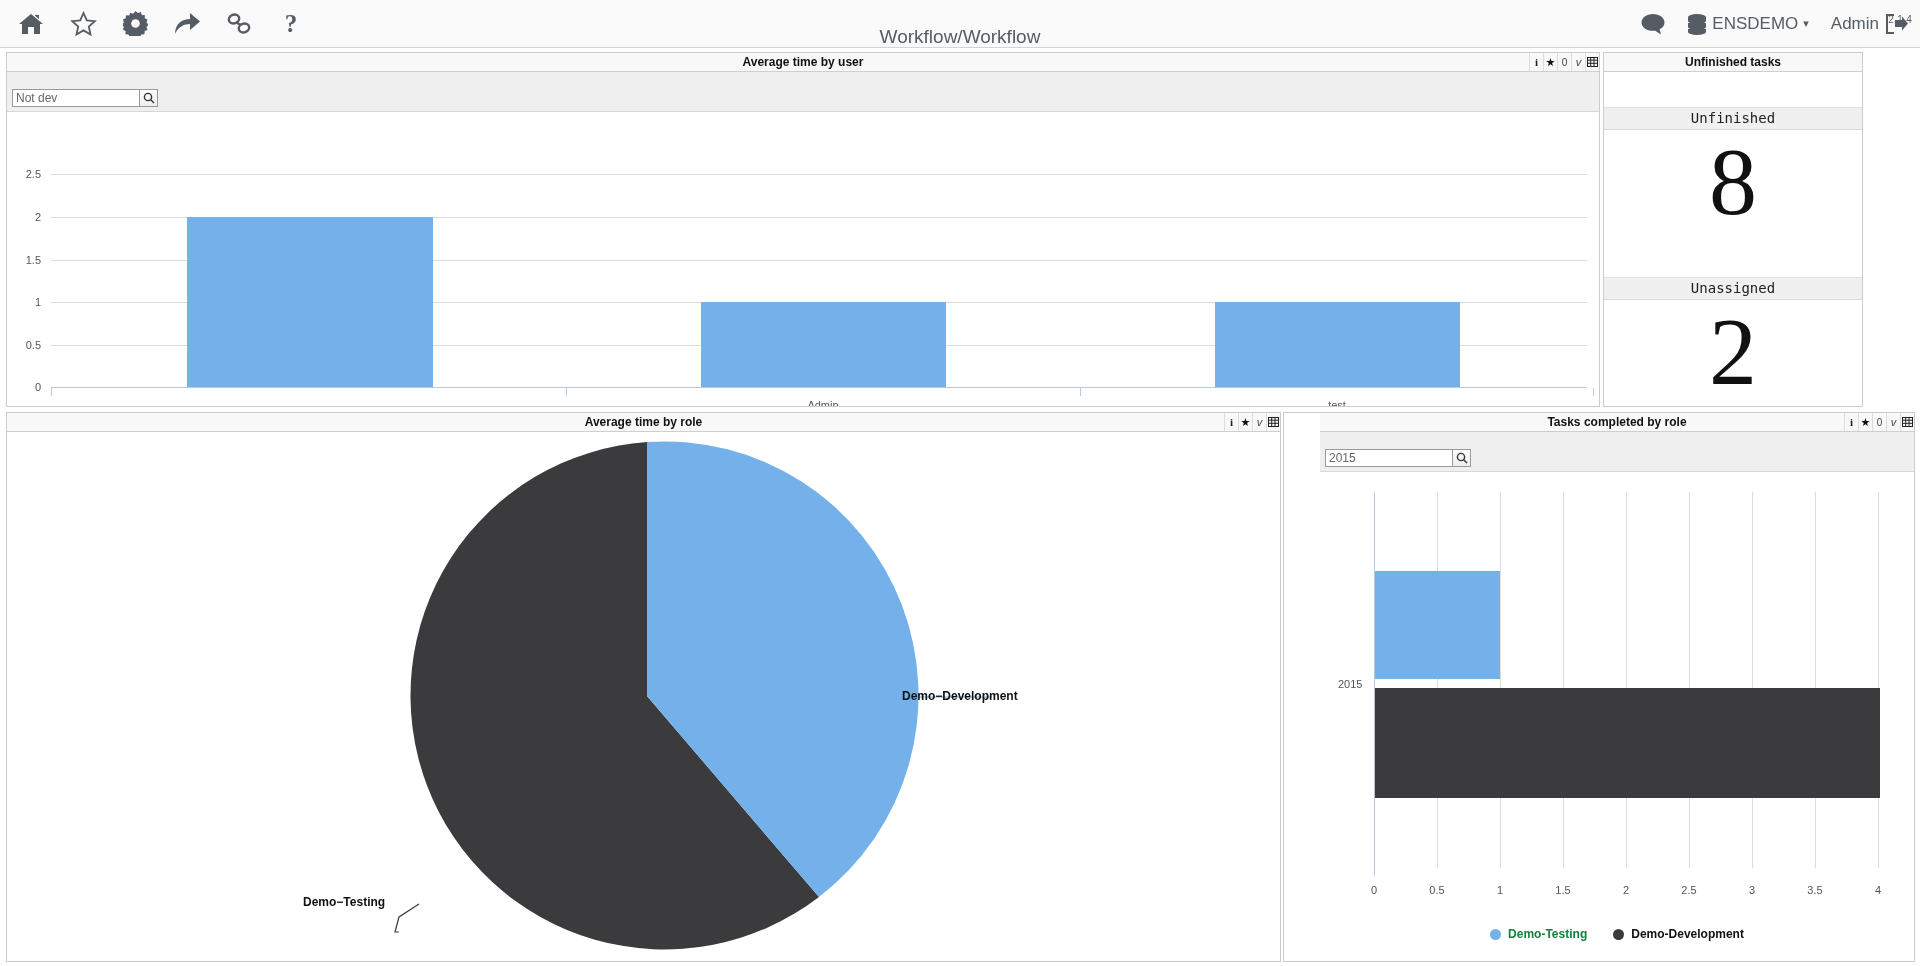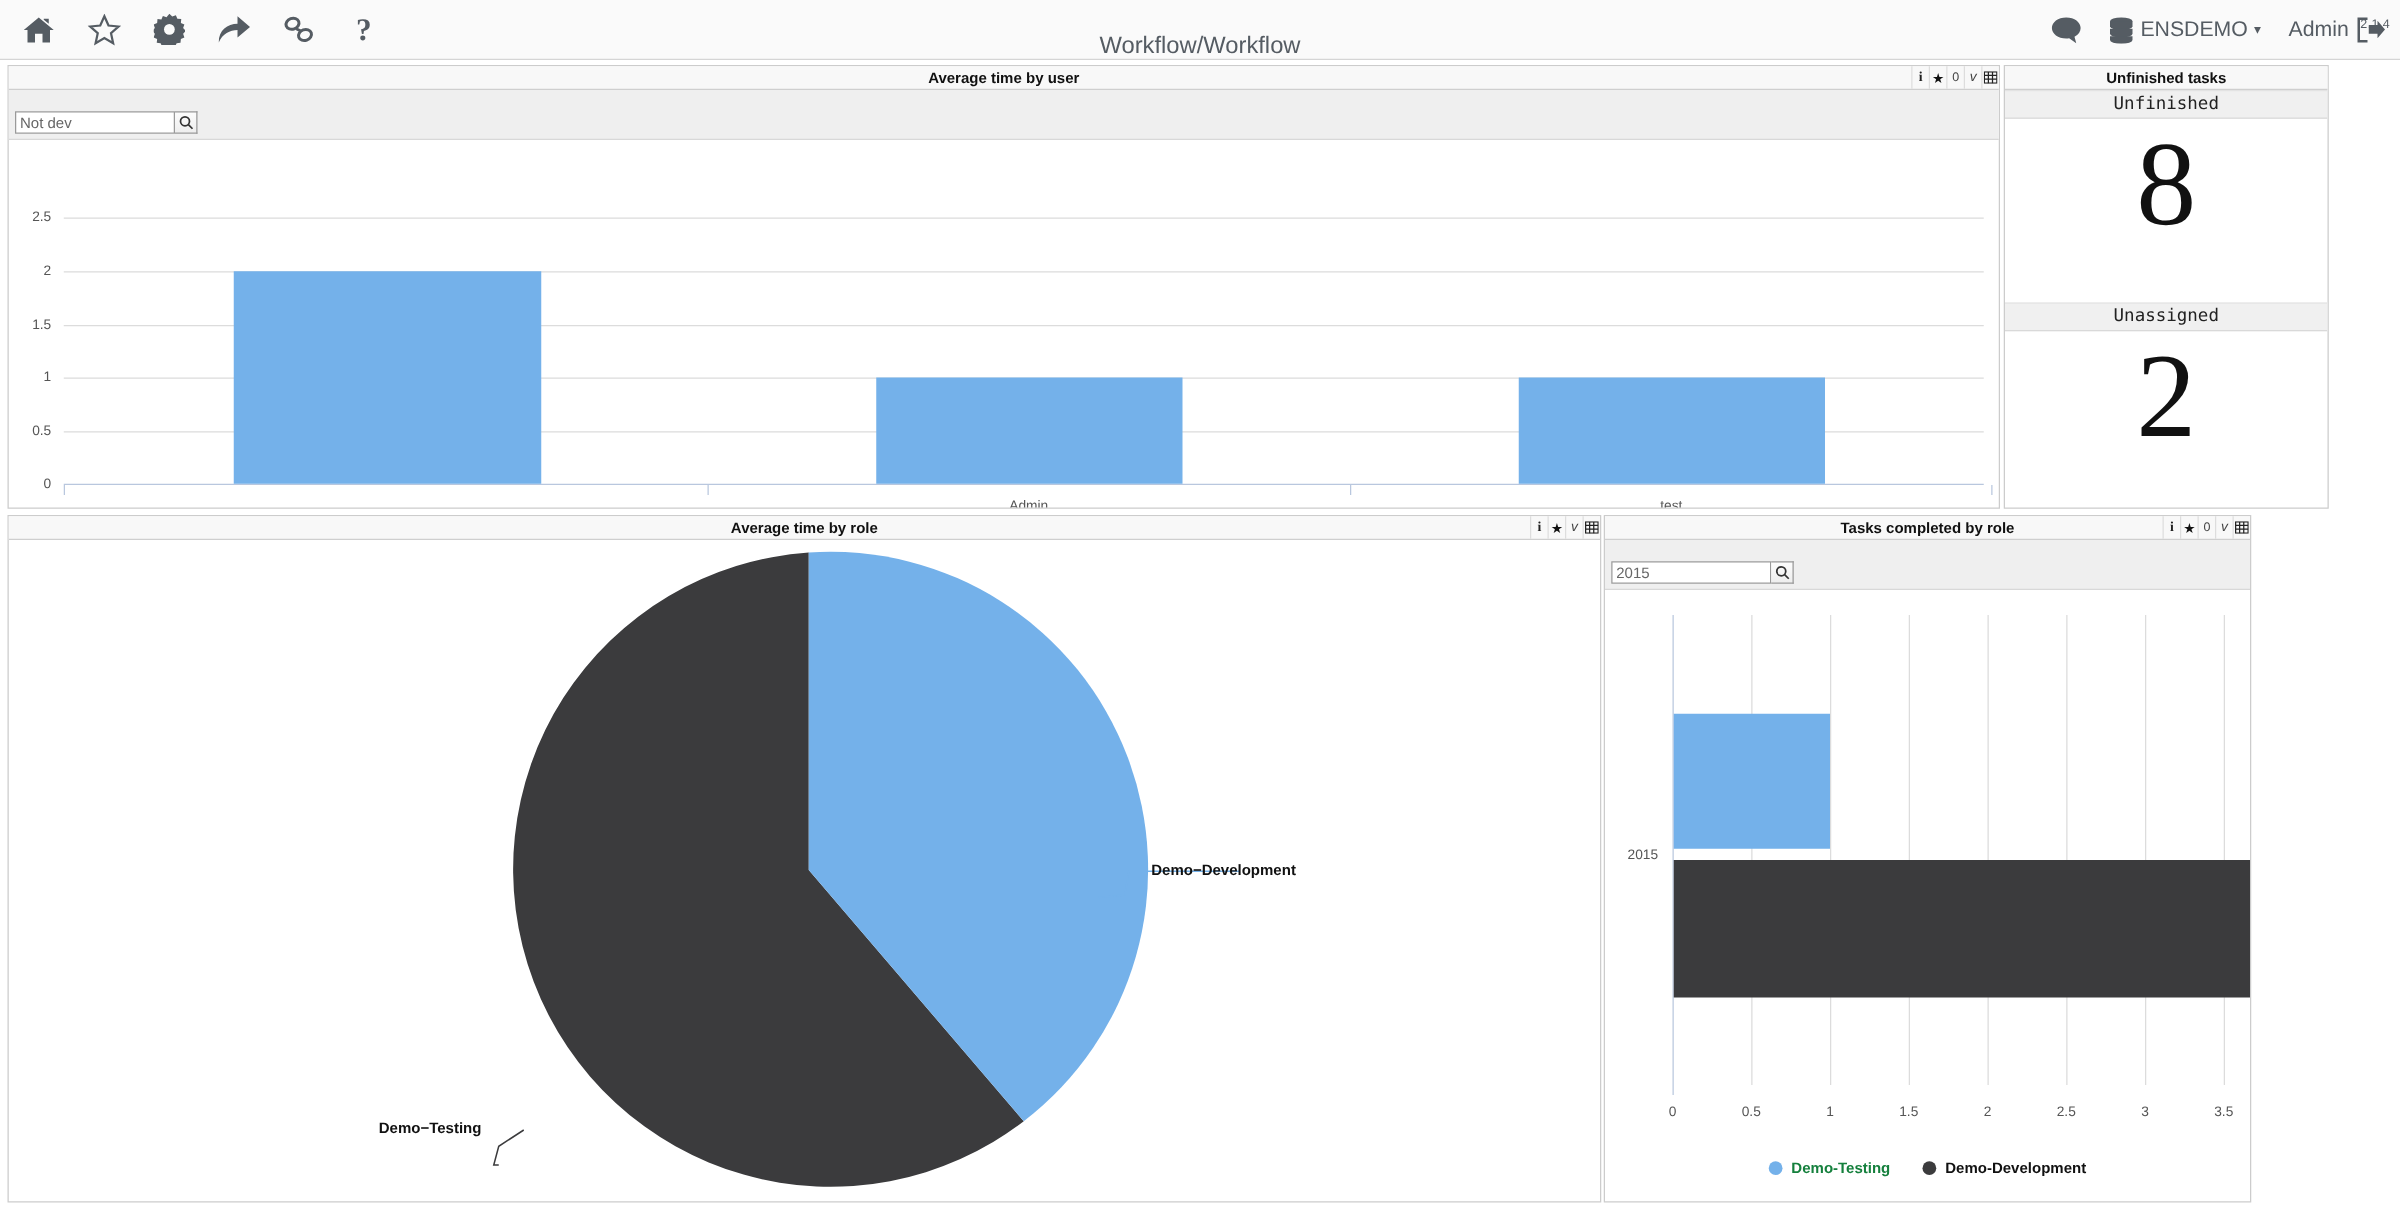--- a/index.html
+++ b/index.html
@@ -282,21 +282,21 @@
         <div class="tick" style="left:1586px; top:276px; height:8px;"></div>
 
         <div class="xcat" style="left:303px; top:287px;"></div>
         <div class="xcat" style="left:816px; top:287px;">Admin</div>
         <div class="xcat" style="left:1330px; top:287px;">test</div>
 
       </div>
     </div>
   </div>
 
-  <div class="widget" style="left:1603px; top:4px; width:260px; height:355px;">
+  <div class="widget" style="left:1603px; top:4px; width:260px; height:355px;gap:35px;">
     <div class="wtitlebar">
       <div class="wtitle">Unfinished tasks</div>
     </div>
     <div class="wbody">
       <div style="position:absolute;top:0;left:0;right:0;">
         <div class="kpi-header">Unfinished</div>
         <div class="kpi-value">8</div>
       </div>
       <div style="position:absolute;top:170px;left:0;right:0;">
         <div class="kpi-header">Unassigned</div>
@@ -328,26 +328,26 @@
     <div class="wbody">
       <svg width="1273" height="528" viewBox="0 0 1273 528" style="position:absolute;left:0;top:0;">
 
         <path fill="#3b3b3d" d="M640 264 L640 10 A254 254 0 1 0 812 465 Z"></path>
 
         <path fill="#74b1ea" d="M640 264 L812 465 A254 254 0 0 0 640 10 Z"></path>
 
         <path fill="none" stroke="#74b1ea" stroke-width="1.2" d="M872 286 L893 284 L896 265 L985 265"></path>
         <path fill="none" stroke="#3b3b3d" stroke-width="1.2" d="M412 472 L392 485 L388 500 L392 500"></path>
       </svg>
-      <div class="pielabel" style="left:870px; top:257px;padding-left:44px;">Demo−Development</div>
+      <div class="pielabel" style="left:851px; top:257px;padding-left:44px;">Demo−Development</div>
       <div class="pielabel" style="left:296px; top:463px;">Demo−Testing</div>
     </div>
   </div>
 
-  <div class="widget" style="left:1283px; top:364px; width:518px; height:550px;">
+  <div class="widget" style="left:1283px; top:364px; width:632px; height:550px;padding-left:36px;">
     <div class="wtitlebar">
       <div class="wtitle">Tasks completed by role</div>
       <div class="wtools">
         <div class="wtool" style="font-weight:bold;font-family:'Liberation Serif',serif;">i</div>
         <div class="wtool star">★</div>
         <div class="wtool num">0</div>
         <div class="wtool chev">v</div>
         <div class="wtool grid">
           <svg width="11" height="10" viewBox="0 0 11 10">
               <g stroke="#222" fill="none" stroke-width="1">

